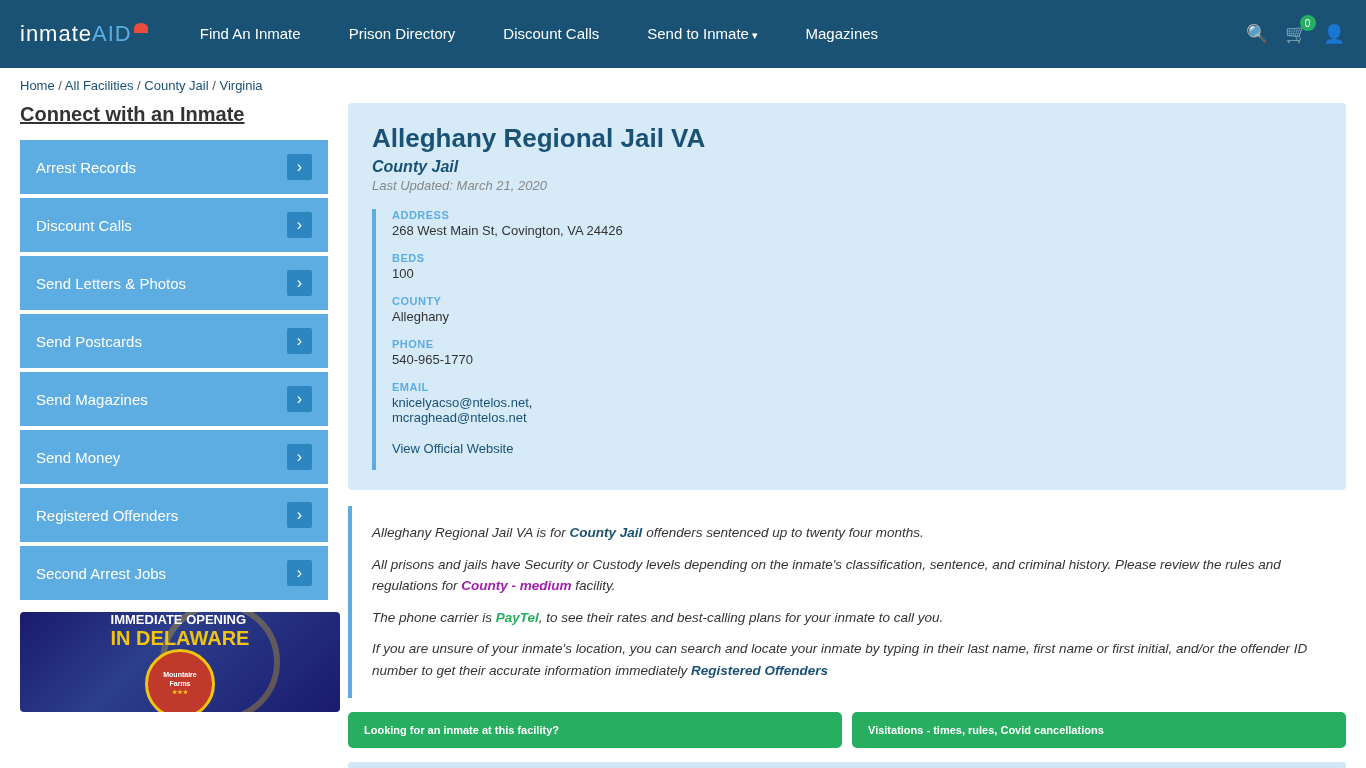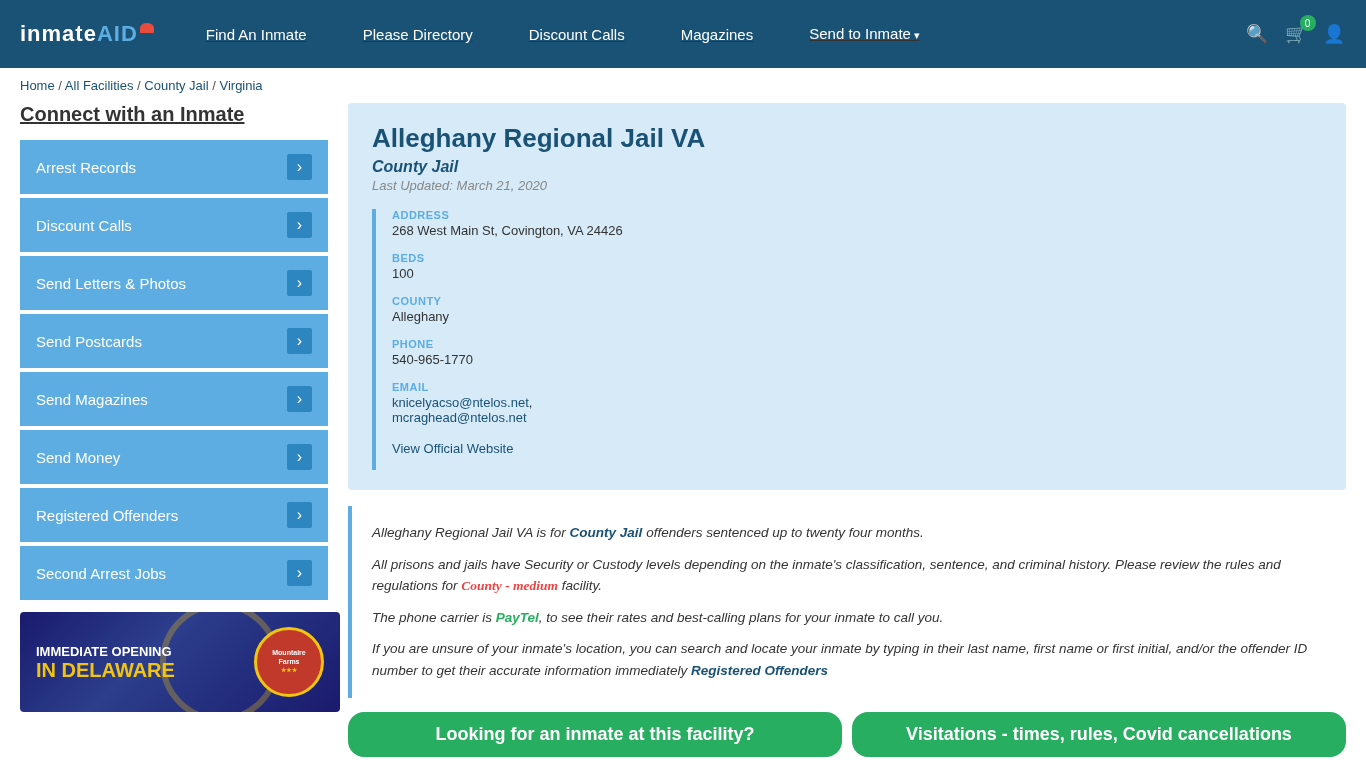--- a/index.html
+++ b/index.html
@@ -14,24 +14,23 @@
       height: 68px;
       gap: 0;
     }
     .nav-logo {
       display: flex;
       align-items: center;
       margin-right: 30px;
     }
     .nav-links {
       display: flex;
-      align-items: flex-end;
+      align-items: flex-start;
       flex: 1;
-      gap: 12px;
-      text-decoration: underline;
+      gap: 4px;
     }
     .nav-link {
       color: #fff;
       text-decoration: none;
       padding: 0 22px;
       font-size: 15px;
       font-weight: 500;
       line-height: 68px;
       cursor: pointer;
     }
@@ -120,20 +119,21 @@
       width: 320px;
       height: 100px;
       background: linear-gradient(135deg, #1a1a6e 0%, #2c3e8c 40%, #1a1a6e 100%);
       border-radius: 4px;
       display: flex;
       align-items: center;
       justify-content: space-between;
       padding: 0 16px;
       overflow: hidden;
       position: relative;
+      flex-direction: column;
     }
     .ad-text-block { z-index: 2; }
     .ad-immediate {
       font-size: 13px;
       color: #fff;
       font-weight: bold;
       text-transform: uppercase;
     }
     .ad-delaware {
       font-size: 20px;
@@ -227,38 +227,38 @@
     .description p {
       font-size: 13.5px;
       line-height: 1.6;
       color: #333;
       margin-bottom: 10px;
       font-style: italic;
     }
     .description p:last-child { margin-bottom: 0; }
     .desc-link { color: #1a5276; font-weight: bold; text-decoration: none; }
     .desc-link.green { color: #27ae60; }
-    .desc-link.orange { color: #ef4444; font-family: Liberation Serif, serif; }
+    .desc-link.orange { color: #a21caf; }
 
     
     .action-buttons {
       display: flex;
       gap: 10px;
       margin-bottom: 14px;
     }
     .action-btn {
       padding: 12px 16px;
       border: none;
-      border-radius: 16px;
-      font-size: 18px;
+      border-radius: 5px;
+      font-size: 11px;
       font-weight: bold;
       color: #fff;
       cursor: pointer;
       flex: 1;
-      text-align: center;
+      text-align: left;
     }
     .action-btn.green { background: #27ae60; }
     .action-btn.teal { background: #27ae60; }
 
     
     .jail-image {
       width: 100%;
       height: 100px;
       background: linear-gradient(to bottom, #bdc3c7 0%, #95a5a6 50%, #7f8c8d 100%);
       border-radius: 4px;
@@ -309,31 +309,31 @@
       right: 0;
       height: 40px;
       background: linear-gradient(to bottom, #d6eaf8, #aed6f1);
     }
   </style>
 </head>
 <body>
 
 <nav>
   <div class="nav-logo">
-    <span style="color:#fff;font-size:22px;font-weight:bold;letter-spacing:1px;">
+    <span style="color:#fff;font-size:22px;font-weight:normal;letter-spacing:1px;">
       inmate<span style="color:#5dade2;">AID</span>
     </span>
     <span style="display:inline-block;width:14px;height:10px;background:#e74c3c;border-radius:50% 50% 0 0;margin-left:2px;position:relative;top:-6px;"></span>
   </div>
   <div class="nav-links">
     <a class="nav-link">Find An Inmate</a>
-    <a class="nav-link">Please Directory</a>
+    <a class="nav-link">Prison Directory</a>
     <a class="nav-link">Discount Calls</a>
+    <a class="nav-link dropdown">Send to Inmate</a>
     <a class="nav-link">Magazines</a>
-    <a class="nav-link dropdown">Send to Inmate</a>
   </div>
   <div class="nav-icons">
     <span class="nav-icon-btn">🔍</span>
     <span class="nav-icon-btn" style="position:relative;">
       🛒
       <span class="cart-badge">0</span>
     </span>
     <span class="nav-icon-btn">👤</span>
   </div>
 </nav>

